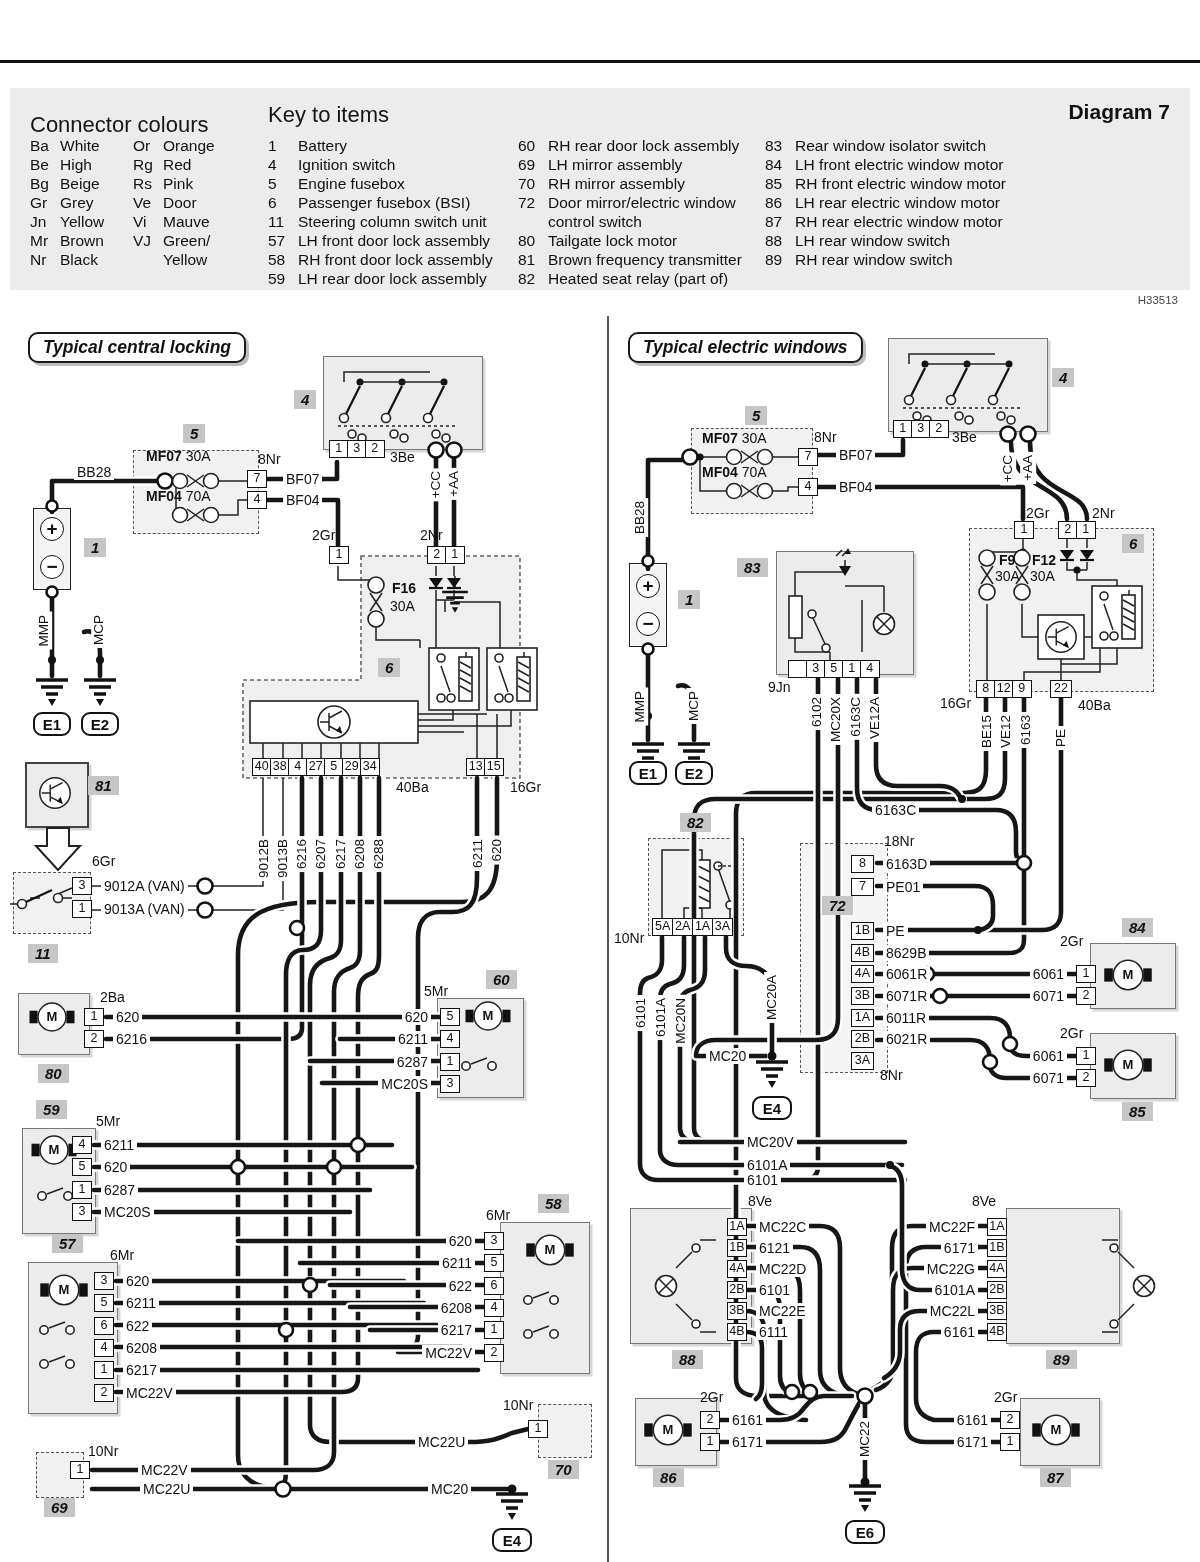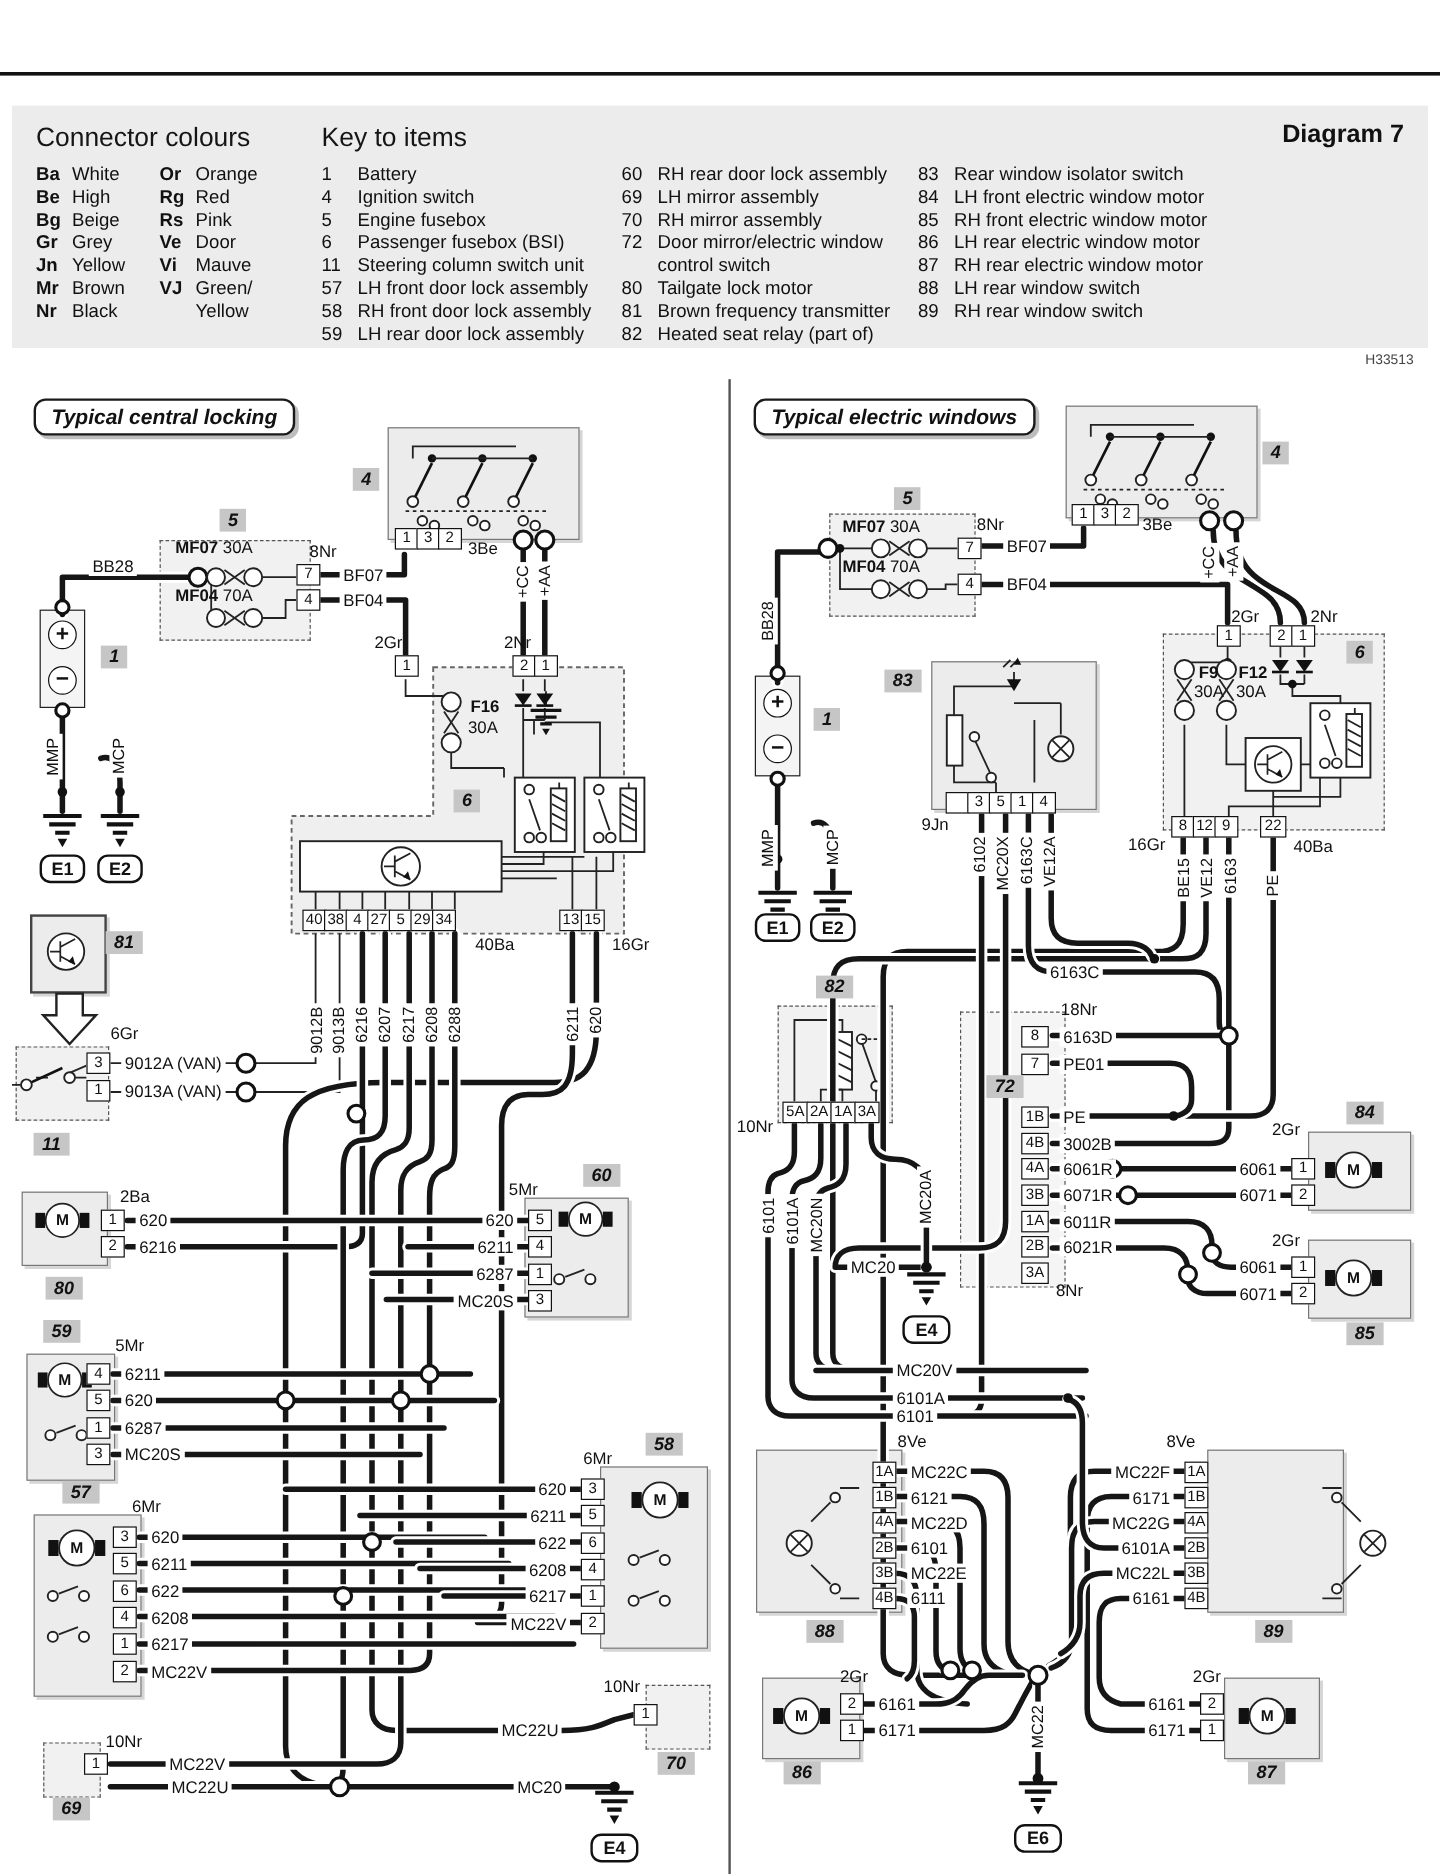--- a/index.html
+++ b/index.html
@@ -5,21 +5,21 @@
 html,body{margin:0;padding:0;background:#fff}
 #stage{position:relative;width:1200px;height:1562px;background:#fff;font-family:"Liberation Sans",sans-serif;color:#111;overflow:hidden}
 .abs{position:absolute}
 .hdr{position:absolute;left:14px;top:14px;font-size:26px;letter-spacing:.5px;color:#111}
 .hdr b{font-weight:700;margin-right:18px}
 .rule{position:absolute;left:0;top:60px;width:1200px;height:3px;background:#111}
 .legend{position:absolute;left:10px;top:88px;width:1180px;height:202px;background:#ececec}
 .lg-h{position:absolute;font-size:22px;color:#151515}
 .lg-col{position:absolute;font-size:15.5px;line-height:19px}
 .lg-row{display:flex}
-.lg-code{width:30px;font-weight:700}
+.lg-code{width:30px;font-weight:400}
 .lg-name{width:78px}
 .key-num{width:30px;flex:none}
 .key-name{width:215px}
 .diagno{position:absolute;right:30px;top:100px;font-size:21px;font-weight:700}
 .refno{position:absolute;right:22px;top:294px;font-size:11.5px;color:#444}
 .vline{position:absolute;left:607px;top:316px;width:2px;height:1246px;background:#555}
 .tbox{position:absolute;border:2.6px solid #1a1a1a;border-radius:10px;background:#fff;box-shadow:3px 3px 0 #bdbdbd;font-style:italic;font-weight:700;font-size:17.5px;padding:3px 13px;white-space:nowrap}
 .chip{position:absolute;background:#c6c6c6;font-style:italic;font-weight:700;font-size:15px;padding:1px 7px;color:#111}
 .comp{position:absolute;background:#ececec;border:1.3px solid #777;box-shadow:2.5px 2.5px 0 rgba(0,0,0,.16)}
 .dashedb{position:absolute;border:1.6px dashed #555;background:#f1f1f1}
@@ -61,21 +61,21 @@
 svg .gb{stroke:#111;stroke-width:3.4;fill:none}
 </style>
 </head>
 <body>
 
 <div id="stage">
 
   <div class="rule"></div>
 
   <div class="legend">
-    <div class="lg-h" style="left:20px;top:14px">Connector colours</div>
+    <div class="lg-h" style="left:20px;top:24px">Connector colours</div>
     <div class="lg-col" style="left:20px;top:48px">
 
     <div class="lg-row">
           <span class="lg-code">Ba</span>
           <span class="lg-name">White</span>
         </div>
         <div class="lg-row">
           <span class="lg-code">Be</span>
           <span class="lg-name">High</span>
         </div>
@@ -988,21 +988,21 @@
     </div>
   <div class="chip" style="left:822px;top:896px">72</div>
   <div class="rows h217" style="left:851px;top:920px">
 
   <div class="crow">
         <span class="pin w22">1B</span>
         <span class="wl">PE</span>
       </div>
       <div class="crow">
         <span class="pin w22">4B</span>
-        <span class="wl">3002B</span>
+        <span class="wl">8629B</span>
       </div>
       <div class="crow">
         <span class="pin w22">4A</span>
         <span class="wl">6061R</span>
       </div>
       <div class="crow">
         <span class="pin w22">3B</span>
         <span class="wl">6071R</span>
       </div>
       <div class="crow">

